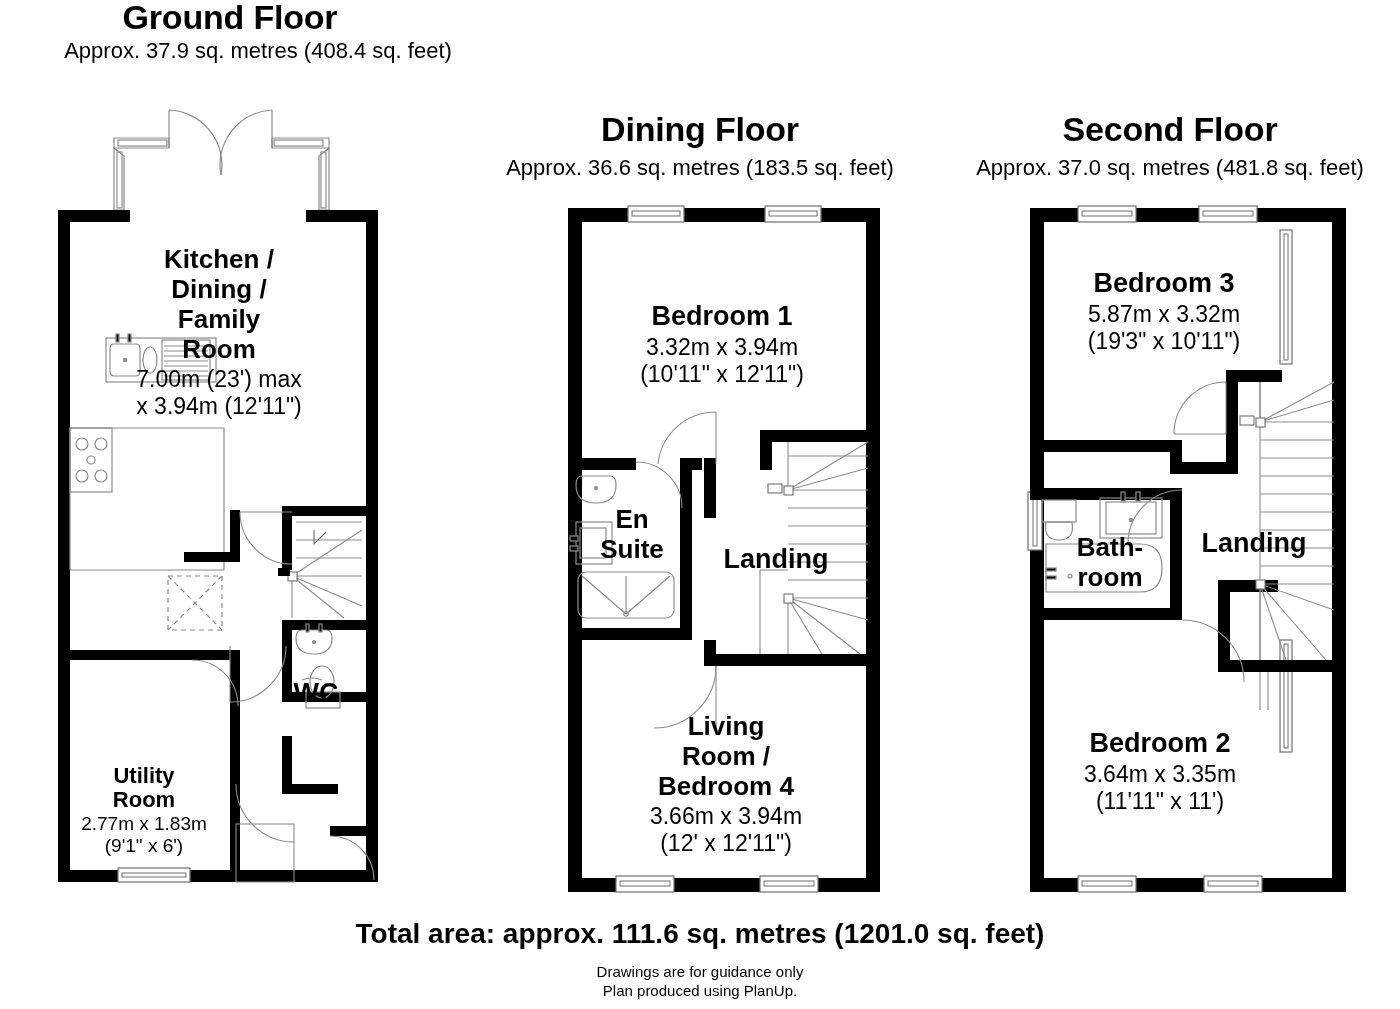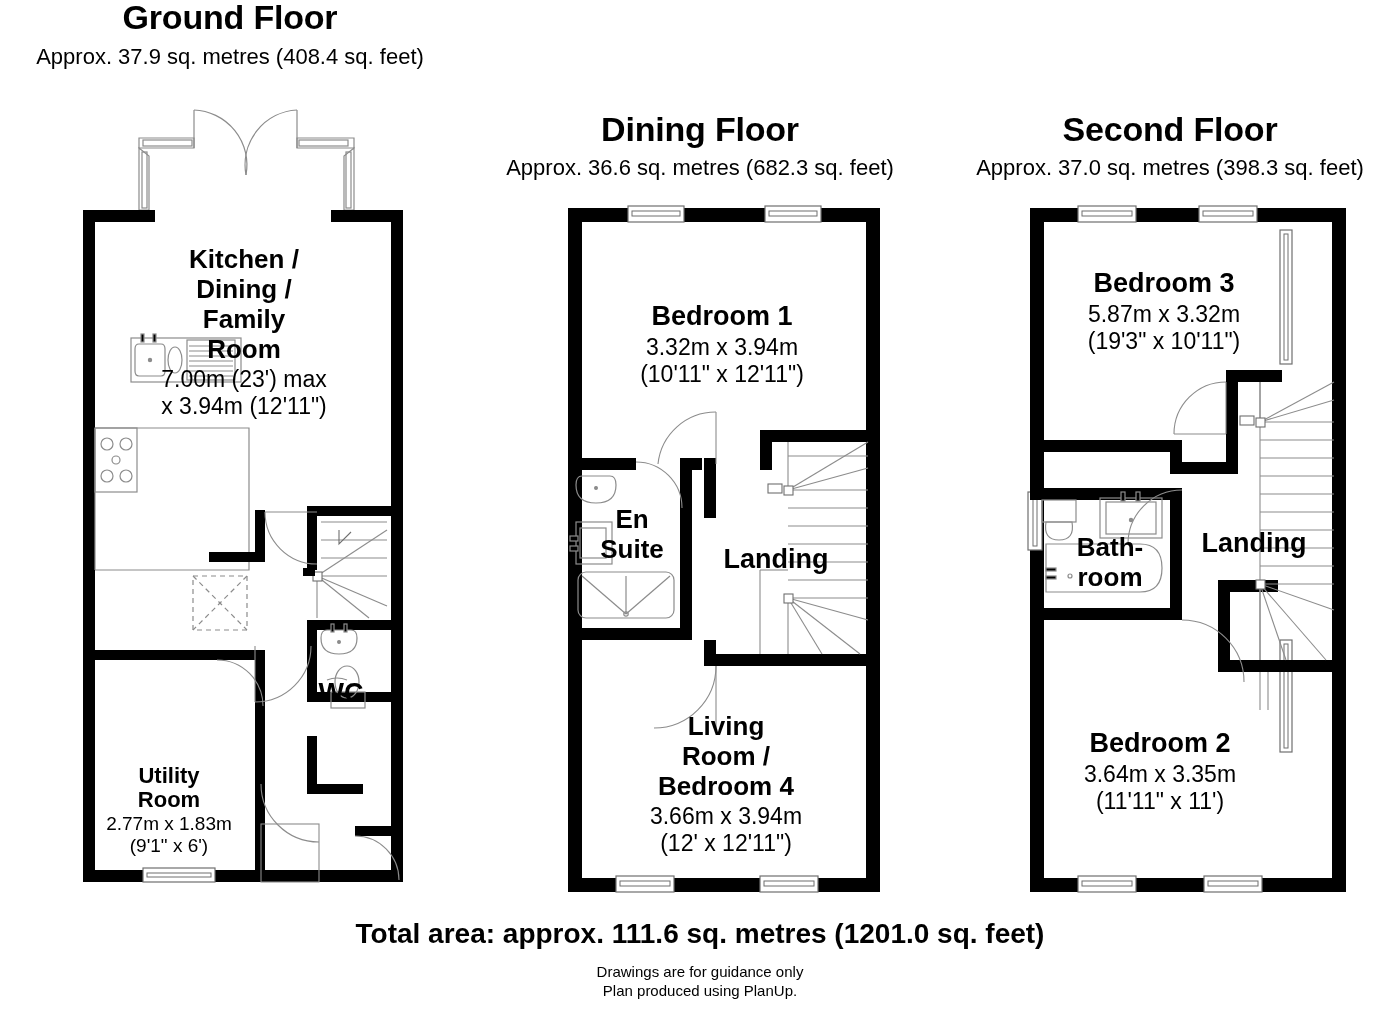--- a/index.html
+++ b/index.html
@@ -65,23 +65,23 @@
     font-weight: normal;
     text-anchor: middle;
   }
 </style>
 </head>
 <body>
 
 <div id="sheet">
 
   <div class="floor-title" style="left:0px; top:-2px; width:460px;">Ground Floor</div>
-  <div class="floor-sub" style="left:0px; top:44px; width:460px;">Approx. 37.9 sq. metres (408.4 sq. feet)</div>
-
-  <div class="plan" style="left:69px; top:90px;">
+  <div class="floor-sub" style="left:0px; top:38px; width:460px;padding-left:28px;">Approx. 37.9 sq. metres (408.4 sq. feet)</div>
+
+  <div class="plan" style="left:44px; top:90px;">
     <svg width="350" height="810" viewBox="0 0 350 810">
 
       <g fill="none" stroke="#8c8c8c" stroke-width="1.2">
 
         <path d="M70,48 L70,58 L125,58 L125,48 Z"></path>
         <path d="M70,58 L70,120 L80,120 L80,66 Z"></path>
         <path d="M228,48 L228,58 L285,58 L285,48 Z"></path>
         <path d="M285,58 L285,120 L275,120 L275,66 Z"></path>
 
         <path d="M125,20 A 55 55 0 0 1 177,85"></path>
@@ -226,21 +226,21 @@
 
         <text class="rmlabel" x="100" y="693" font-size="22">Utility</text>
         <text class="rmlabel" x="100" y="717" font-size="22">Room</text>
         <text class="rmdim" x="100" y="740" font-size="19">2.77m x 1.83m</text>
         <text class="rmdim" x="100" y="762" font-size="19">(9'1" x 6')</text>
       </g>
     </svg>
   </div>
 
   <div class="floor-title" style="left:470px; top:110px; width:460px;">Dining Floor</div>
-  <div class="floor-sub" style="left:470px; top:155px; width:460px;">Approx. 36.6 sq. metres (682.3 sq. feet)</div>
+  <div class="floor-sub" style="left:470px; top:155px; width:460px;">Approx. 36.6 sq. metres (183.5 sq. feet)</div>
 
   <div class="plan" style="left:560px; top:200px;">
     <svg width="340" height="700" viewBox="0 0 340 700">
 
       <g fill="#000000">
         <rect x="8" y="8" width="312" height="14"></rect>
         <rect x="8" y="8" width="14" height="684"></rect>
         <rect x="306" y="8" width="14" height="684"></rect>
         <rect x="8" y="678" width="312" height="14"></rect>
       </g>
@@ -343,21 +343,21 @@
         <text class="rmlabel" x="166" y="535" font-size="26">Living</text>
         <text class="rmlabel" x="166" y="565" font-size="26">Room /</text>
         <text class="rmlabel" x="166" y="595" font-size="26">Bedroom 4</text>
         <text class="rmdim" x="166" y="624" font-size="23">3.66m x 3.94m</text>
         <text class="rmdim" x="166" y="651" font-size="23">(12' x 12'11")</text>
       </g>
     </svg>
   </div>
 
   <div class="floor-title" style="left:940px; top:110px; width:460px;">Second Floor</div>
-  <div class="floor-sub" style="left:940px; top:155px; width:460px;">Approx. 37.0 sq. metres (398.3 sq. feet)</div>
+  <div class="floor-sub" style="left:940px; top:155px; width:460px;">Approx. 37.0 sq. metres (481.8 sq. feet)</div>
 
   <div class="plan" style="left:1022px; top:200px;">
     <svg width="345" height="700" viewBox="0 0 345 700">
 
       <g fill="#000000">
         <rect x="8" y="8" width="316" height="14"></rect>
         <rect x="8" y="8" width="14" height="684"></rect>
         <rect x="310" y="8" width="14" height="684"></rect>
         <rect x="8" y="678" width="316" height="14"></rect>
       </g>

